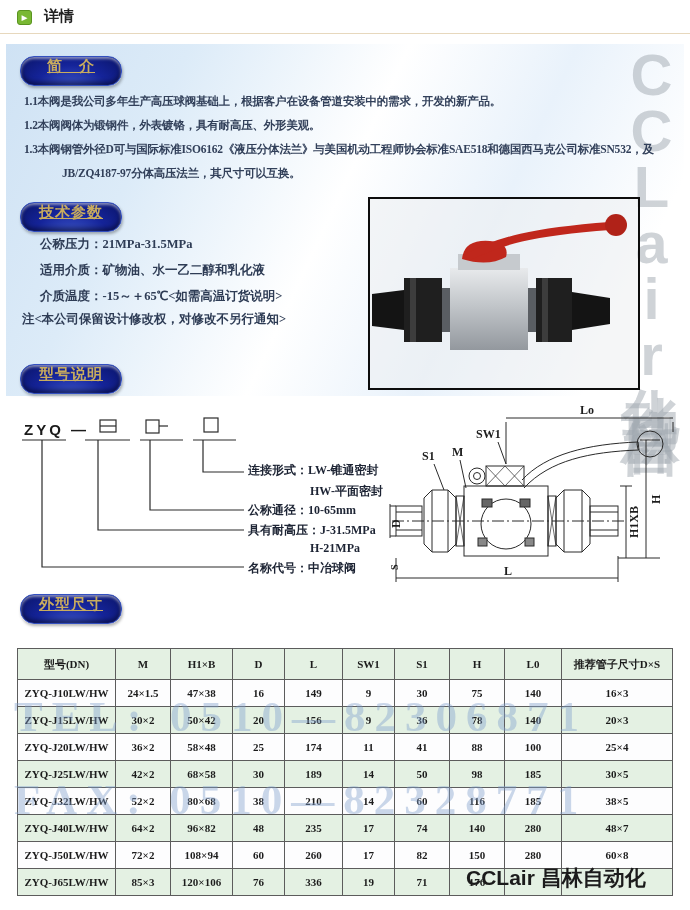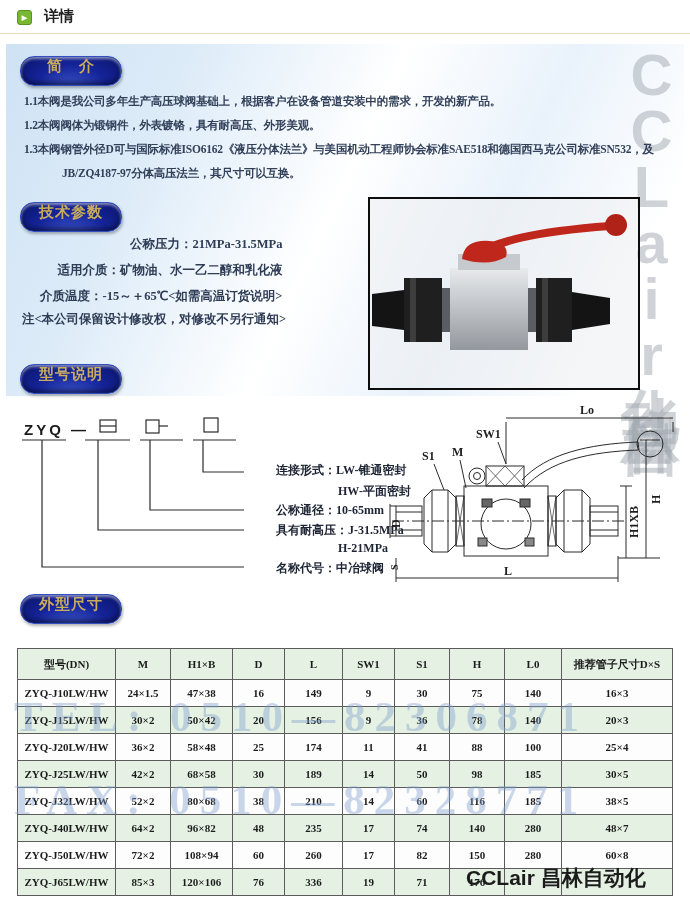--- a/index.html
+++ b/index.html
@@ -23,41 +23,41 @@
            writing-mode:vertical-rl;text-orientation:upright;letter-spacing:-9px;
            font:bold 58px "Liberation Sans",sans-serif;color:rgba(160,167,176,0.50);}
 
   .content{position:absolute;left:0;top:0;width:690px;height:910px;z-index:2;}
 
   
   .pill{position:absolute;width:100px;height:28px;border-radius:14px;text-align:center;line-height:28px;
         background:radial-gradient(ellipse at 50% 135%,#4a66d8 0%,#15249a 55%,#0a1468 100%);
         border:1px solid #3350c0;
         box-shadow:inset 0 2px 3px rgba(255,255,255,.5),inset 0 -3px 5px rgba(0,0,20,.55),1px 2px 3px rgba(0,0,0,.3);
-        color:#c9ac5e;font:bold 15px "Liberation Serif",serif;letter-spacing:1px;}
+        color:#c9ac5e;font:bold 15px "Liberation Serif",serif;letter-spacing:1px;text-decoration:underline;}
 
   
   .intro-text{position:absolute;left:24px;top:94px;width:662px;color:#32405a;
               font:600 11.5px "Liberation Serif",serif;letter-spacing:-0.2px;}
   .intro-text div{white-space:nowrap;margin-bottom:9px;}
   .intro-text .indent{padding-left:38px;}
 
   
   .tech-text{position:absolute;left:40px;top:236px;color:#2e3c55;font:600 12.5px "Liberation Serif",serif;}
-  .tech-text div{white-space:nowrap;height:26px;text-align:right;}
+  .tech-text div{white-space:nowrap;height:26px;}
   .tech-note{position:absolute;left:22px;top:311px;color:#2e3c55;font:600 12.5px "Liberation Serif",serif;white-space:nowrap;}
 
   
   .photo{position:absolute;left:368px;top:197px;width:272px;height:193px;border:2px solid #0d0d0d;
          background:rgba(236,238,240,0.55);box-sizing:border-box;}
 
   
   .model-code{position:absolute;left:24px;top:421px;font:bold 15px "Liberation Sans",sans-serif;
               color:#1a1a1a;letter-spacing:3px;}
-  .model-item{position:absolute;font:600 12px "Liberation Serif",serif;color:#1d2434;white-space:nowrap;margin-left:28px;}
+  .model-item{position:absolute;font:600 12px "Liberation Serif",serif;color:#1d2434;white-space:nowrap;}
 
   
   .dims-table{position:absolute;left:17px;top:648px;}
   table{table-layout:fixed;width:655px;border-collapse:collapse;
         font:600 11px "Liberation Serif",serif;color:#1c1c1c;}
   th,td{border:1px solid #5c5c5c;text-align:center;overflow:hidden;white-space:nowrap;padding:0 1px;}
   th{height:30px;background:#e4f1e3;font-weight:600;}
   td{height:26px;background:#fdfdfe;}
   tr.alt td{background:#e4f1e3;}
   col.c0{width:98px}col.c1{width:55px}col.c2{width:62px}col.c3{width:52px}col.c4{width:58px}

